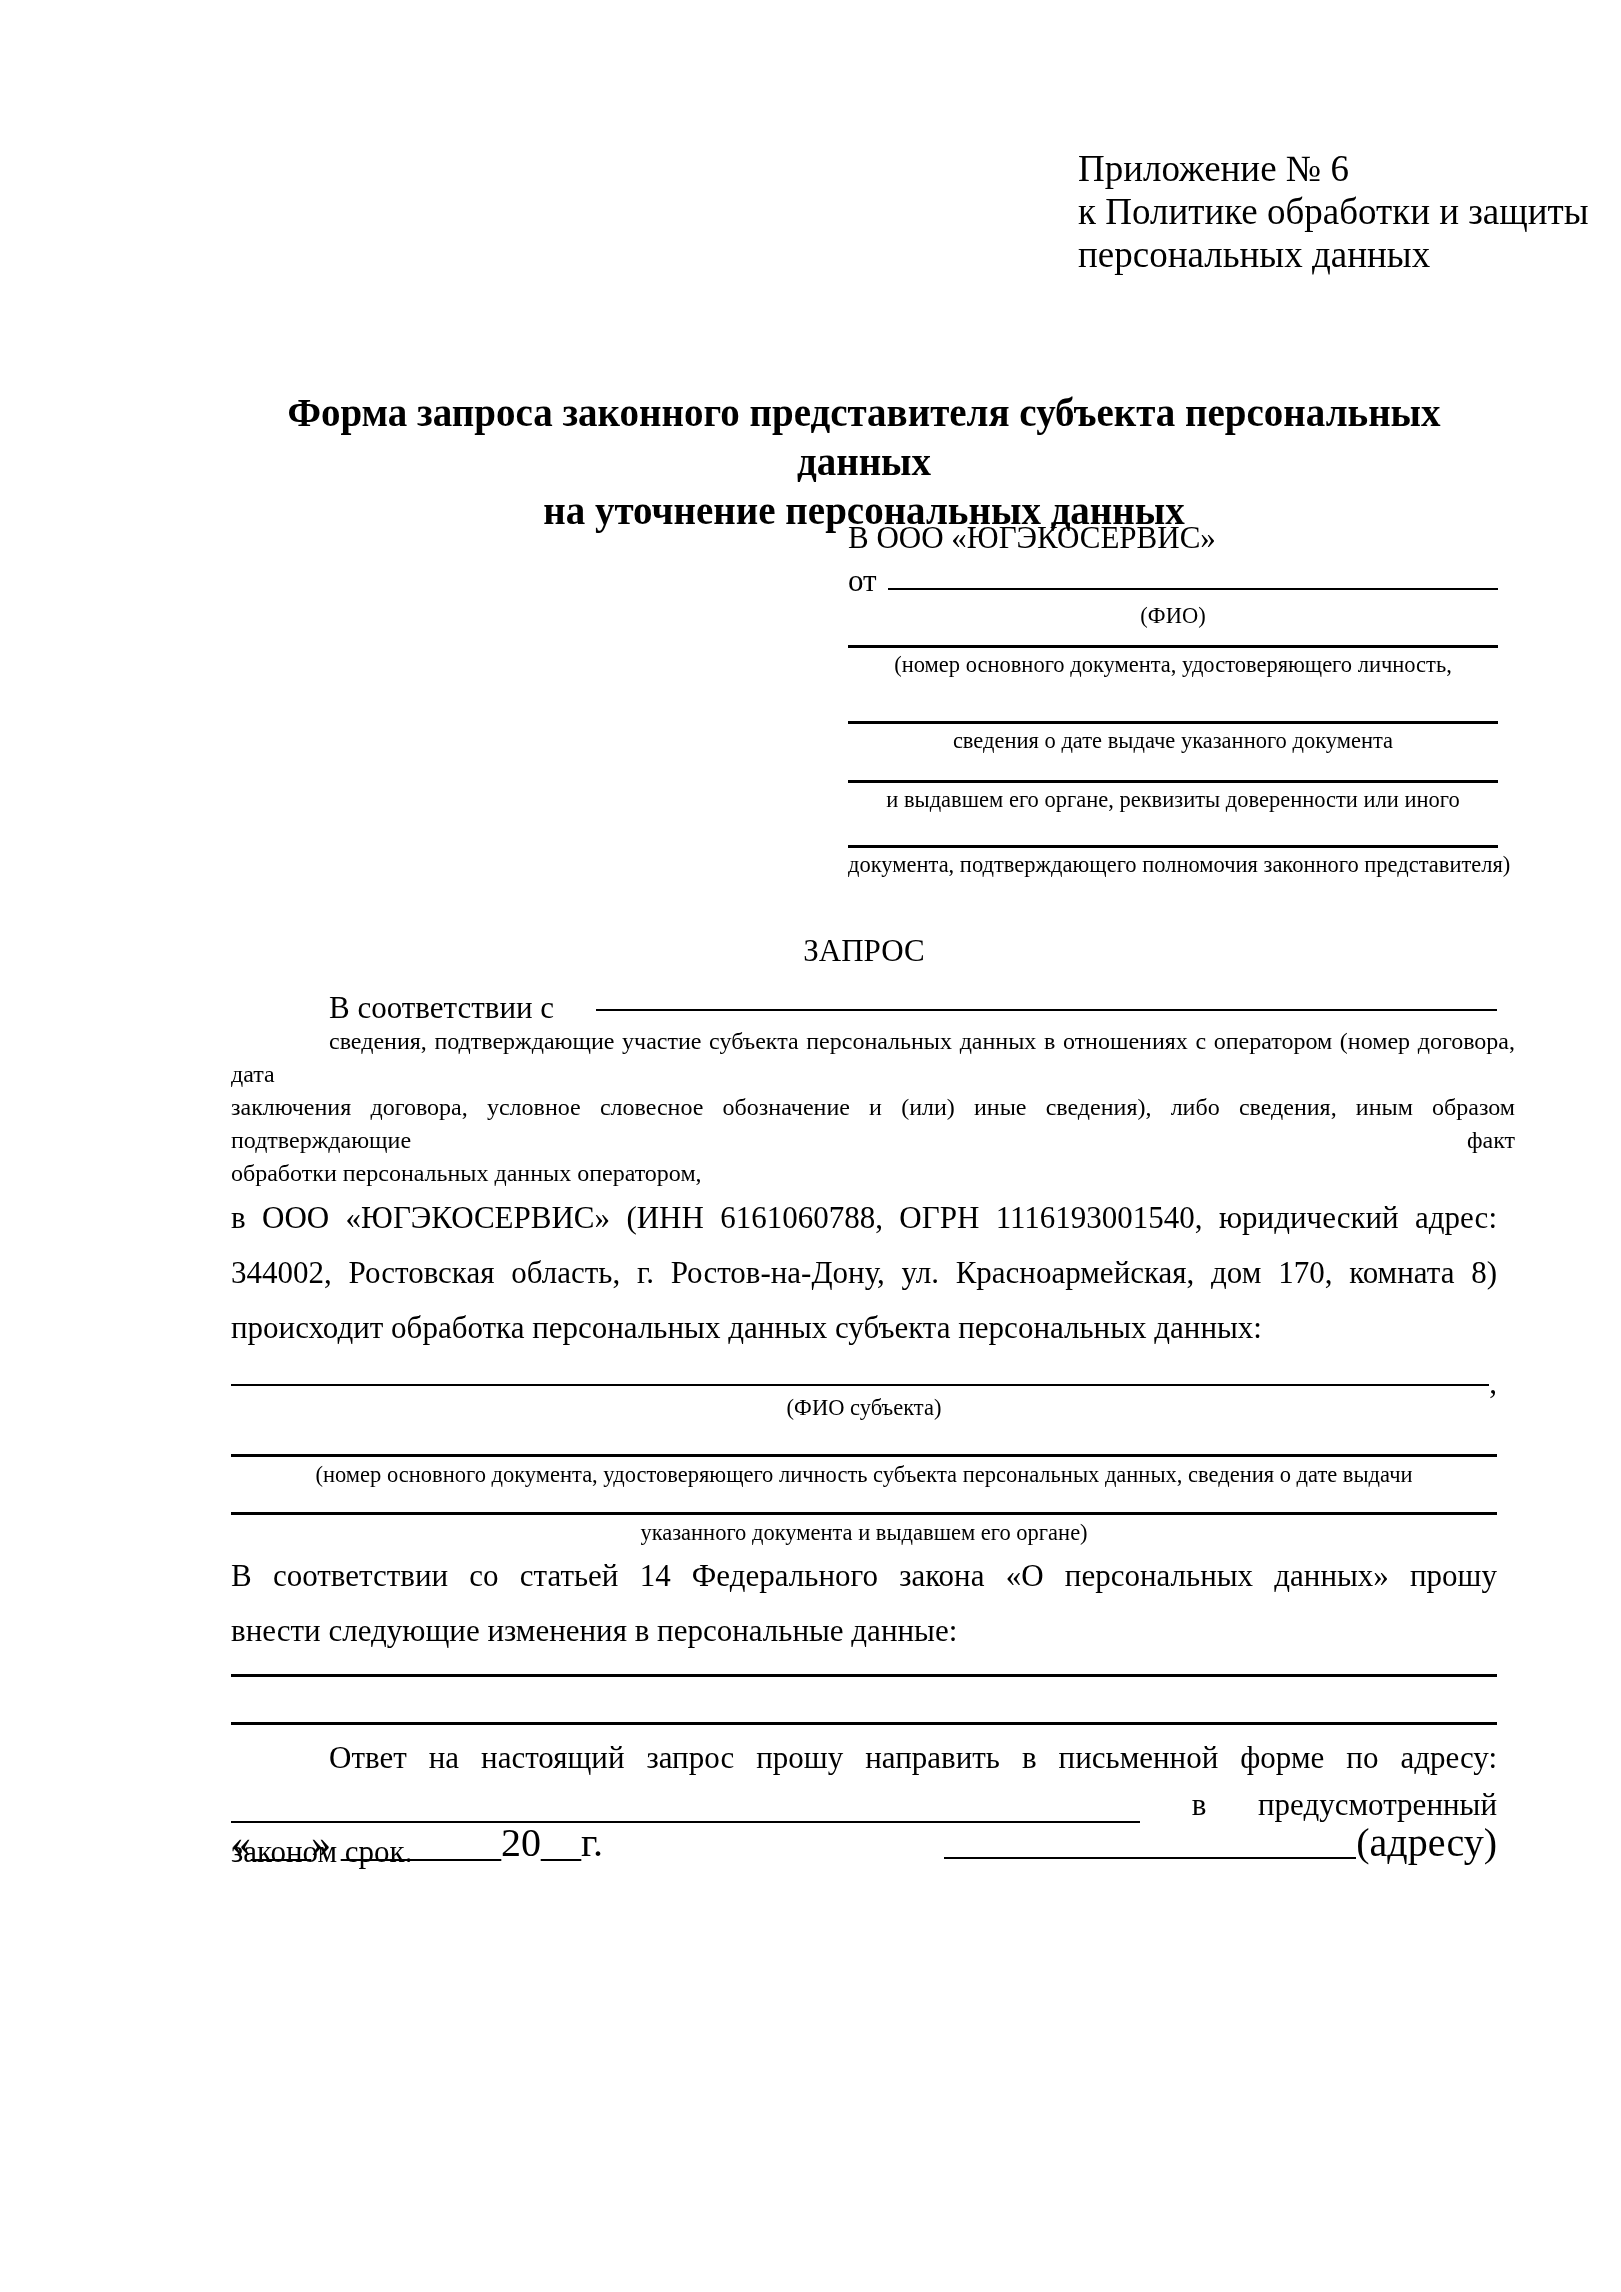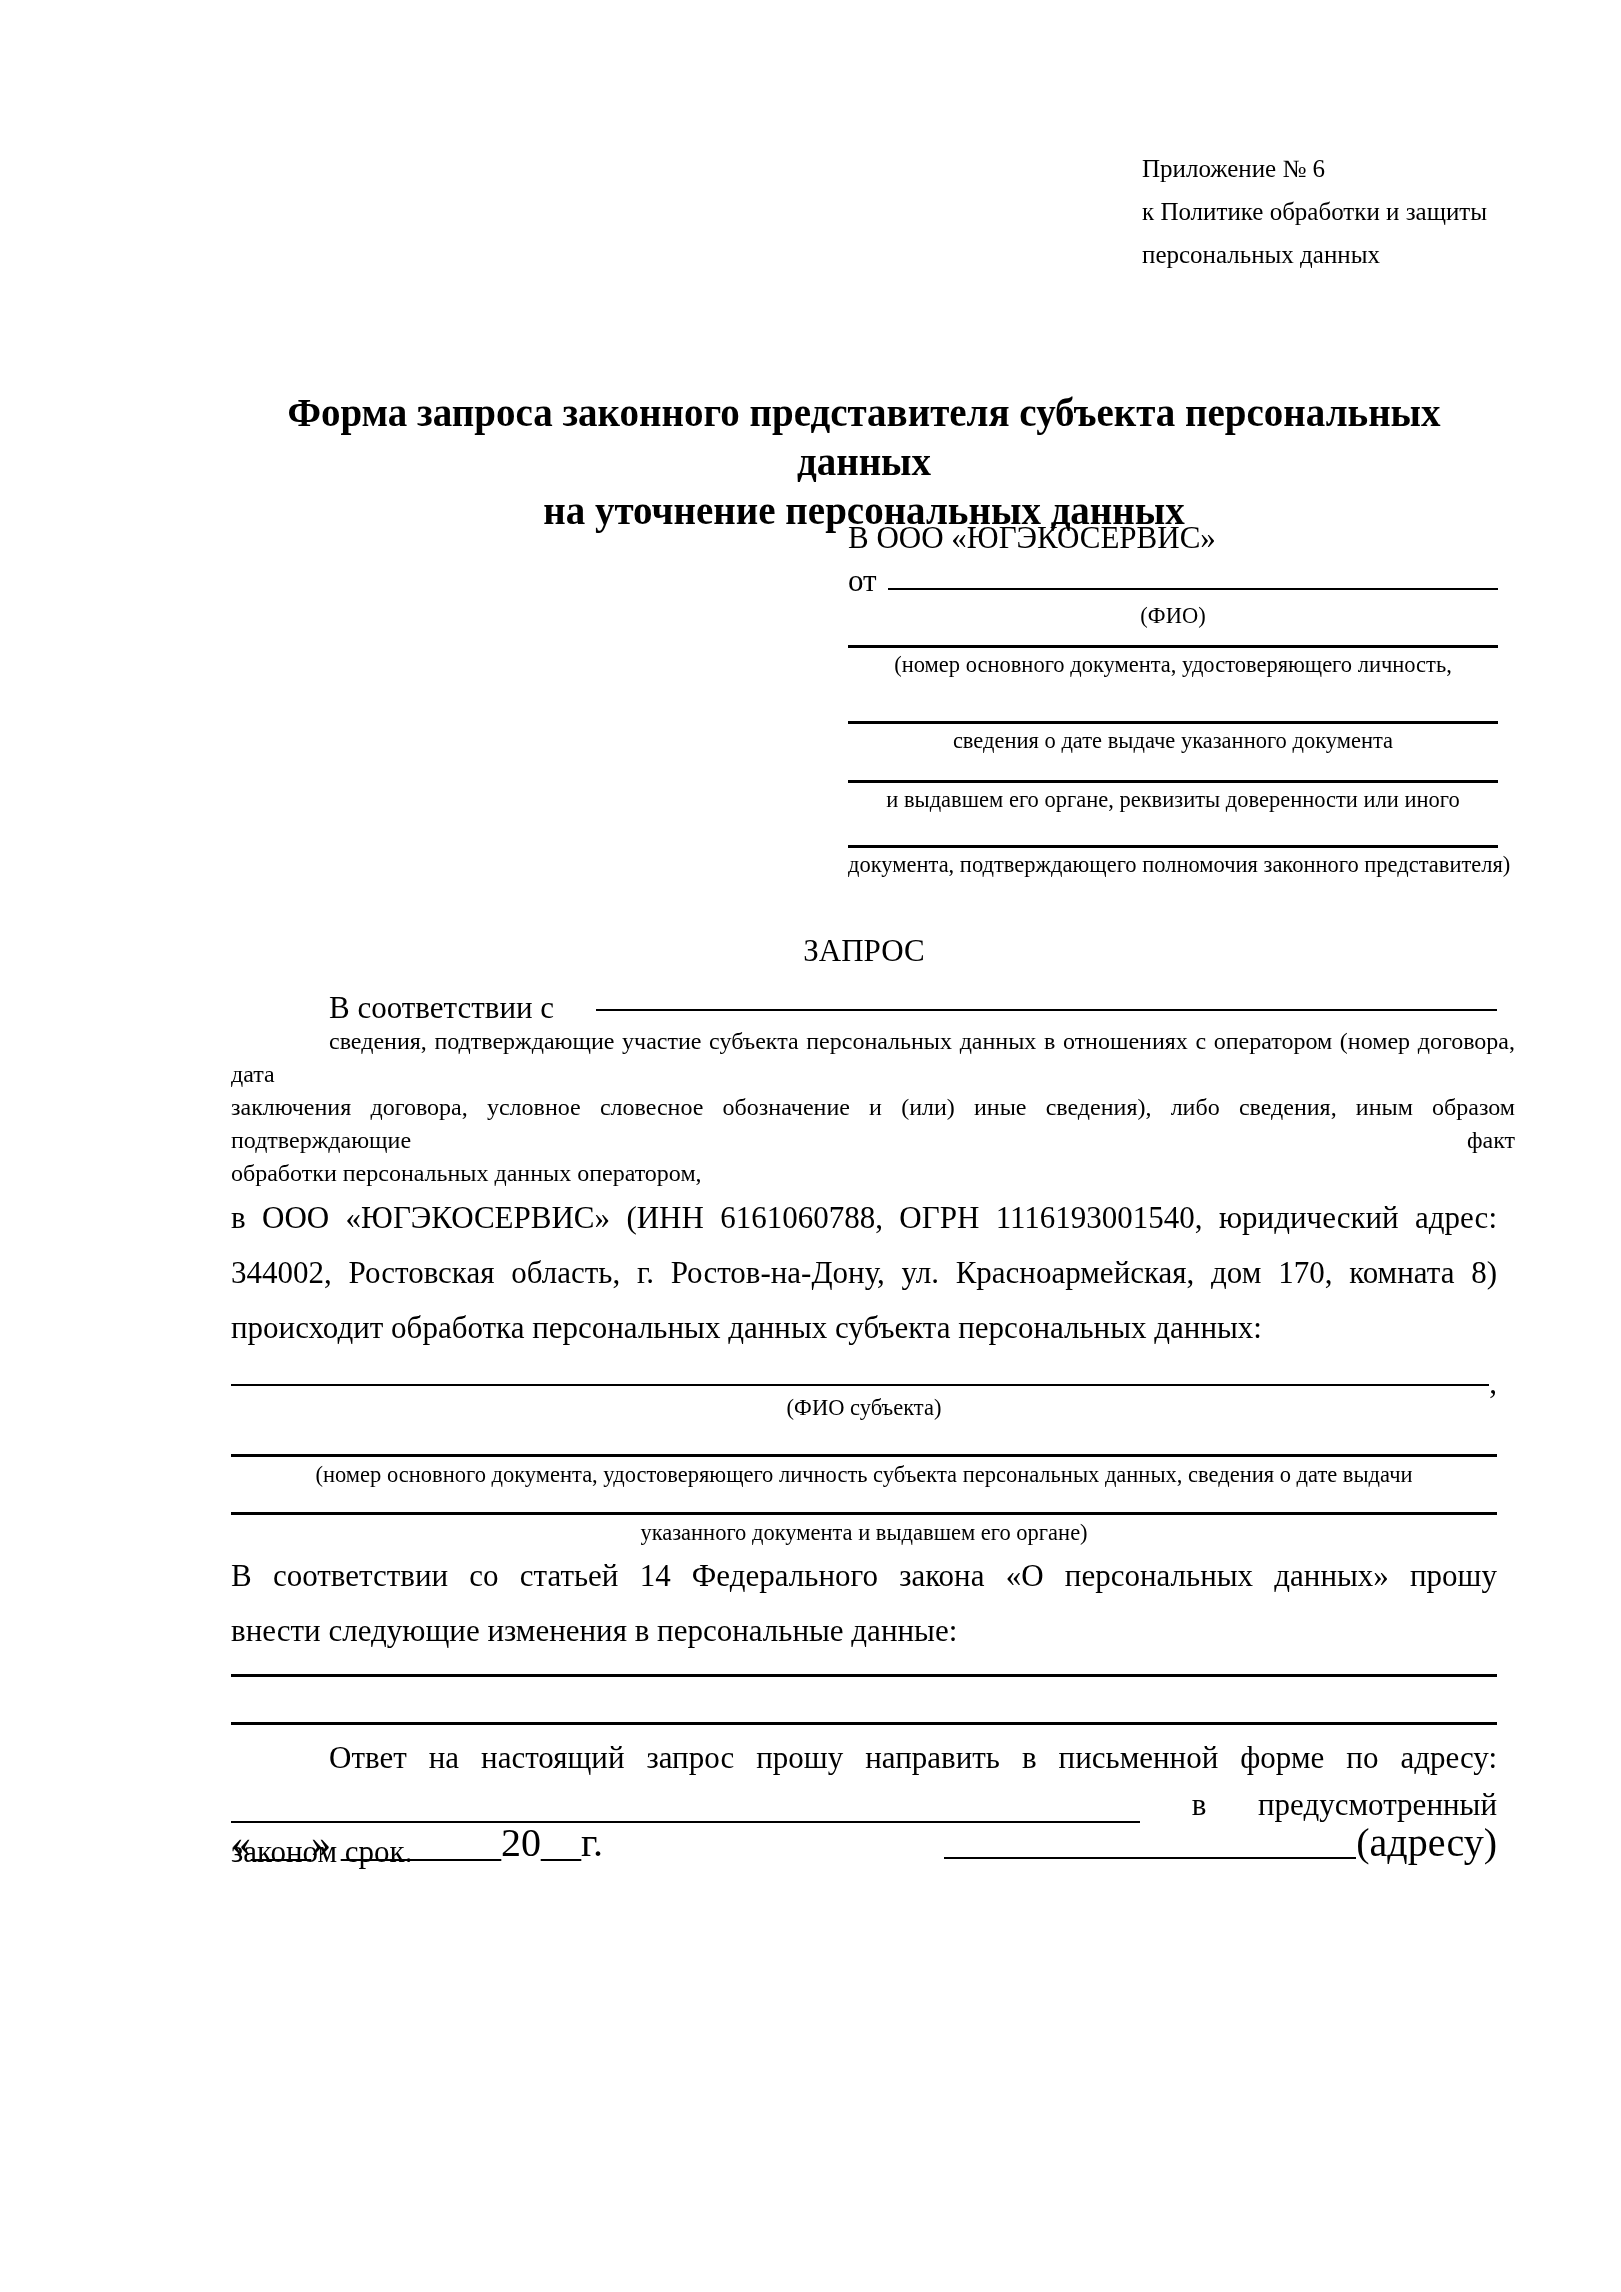--- a/index.html
+++ b/index.html
@@ -8,22 +8,22 @@
     position:relative;
     width:1621px; height:2293px;
     margin:0 auto;
     background:#ffffff;
     color:#000000;
     font-family:"Liberation Serif","DejaVu Serif",serif;
     overflow:hidden;
   }
   
   .header-block {
-    position:absolute; left:1142px; top:147px;
-    font-size:25px; line-height:43px; white-space:nowrap;
+    position:absolute; left:1078px; top:147px;
+    font-size:37px; line-height:43px; white-space:nowrap;
   }
   
   .doc-title {
     position:absolute; left:231px; top:388px; width:1266px;
     font-size:39px; line-height:49px; font-weight:bold; text-align:center;
   }
   
   .addressee {
     position:absolute; left:848px; top:516px; width:650px;
     font-size:31px; line-height:43px;

